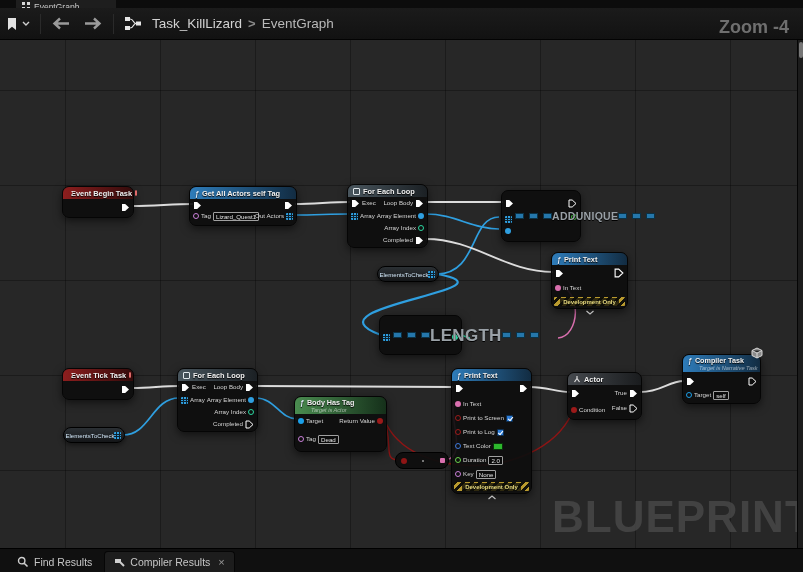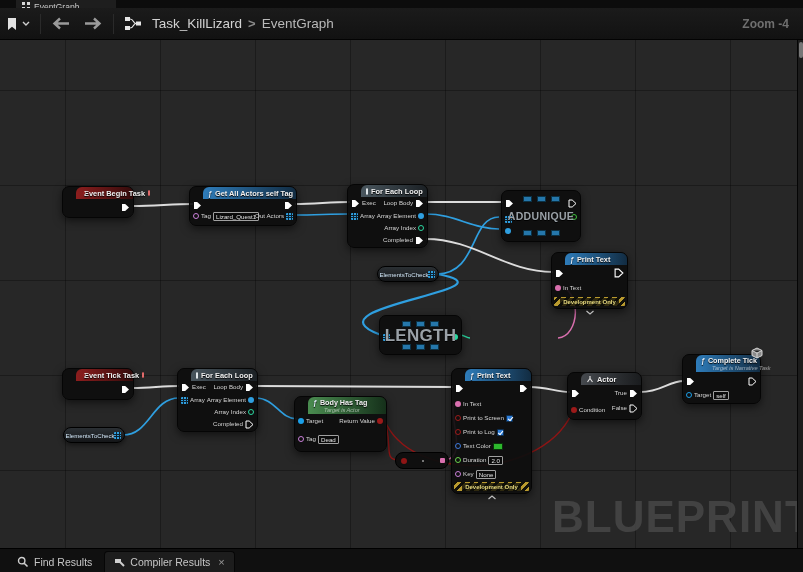--- a/index.html
+++ b/index.html
@@ -16,35 +16,35 @@
      linear-gradient(#d8d8d8,#d8d8d8) 0 5px/3px 3px no-repeat,
      linear-gradient(#d8d8d8,#d8d8d8) 5px 5px/3px 3px no-repeat;}
 
   
   #toolbar{position:absolute;left:0;top:8px;width:803px;height:32px;background:linear-gradient(#1b1b1b,#121212);border-bottom:1px solid #030303;display:flex;align-items:center;}
   .tbtn{display:flex;align-items:center;justify-content:center;height:26px;padding:0 6px;cursor:pointer;}
   .sep{width:1px;height:20px;background:#0a0a0a;border-right:1px solid #2a2a2a;margin:0 4px;}
   .crumb{font-size:13.5px;color:#d2d2d2;margin:0 4px;}
   .crumb.cur{color:#b9b9b9;}
   .crumbsep{font-size:13px;color:#8a8a8a;font-weight:bold;margin:0 2px;}
-  #zoomlabel{position:absolute;right:14px;top:9px;font-size:12px;font-weight:bold;color:#6f6f6f;}
+  #zoomlabel{position:absolute;right:14px;top:9px;font-size:18px;font-weight:bold;color:#6f6f6f;}
 
   
   #graph{position:absolute;left:0;top:40px;width:803px;height:508px;background-color:#272727;
     background-image:linear-gradient(rgba(0,0,0,.30) 1px,transparent 1px),linear-gradient(90deg,rgba(0,0,0,.30) 1px,transparent 1px);
     background-size:95px 95px;background-position:65px 50px;overflow:hidden;}
   #wires{position:absolute;left:0;top:0;}
   #watermark{position:absolute;left:552px;top:452px;font-size:44px;font-weight:800;color:#474747;letter-spacing:1px;opacity:.85;}
 
   
   #vscroll{position:absolute;right:0;top:0;width:6px;height:508px;background:#1c1c1c;border-left:1px solid #050505;}
   #vscroll .thumb{position:absolute;left:1px;top:2px;width:4px;height:16px;background:#777;border-radius:2px;}
 
   
-  .node{position:absolute;background:rgba(14,14,14,.93);border:1px solid #050505;border-radius:7px;box-shadow:0 3px 8px rgba(0,0,0,.55);padding-left:13px;}
+  .node{position:absolute;background:rgba(14,14,14,.93);border:1px solid #050505;border-radius:7px;box-shadow:0 3px 8px rgba(0,0,0,.55);}
   .nhead{height:12px;border-radius:6px 6px 0 0;display:flex;align-items:center;gap:3px;padding:0 5px;font-size:7.4px;font-weight:bold;color:#f0f0f0;text-shadow:0 1px 1px #000;white-space:nowrap;}
   .nhead2{height:17px;border-radius:6px 6px 0 0;padding:1px 5px 0;white-space:nowrap;}
   .nhead2 .t{font-size:7.2px;font-weight:bold;color:#f0f0f0;display:flex;align-items:center;gap:3px;text-shadow:0 1px 1px #000;}
   .nhead2 .s{font-size:5.6px;font-style:italic;color:rgba(255,255,255,.55);margin-left:11px;margin-top:0;}
   .h-red{background:linear-gradient(90deg,#8d1e1e,#330b0b);}
   .h-blue{background:linear-gradient(90deg,#2e7cba,#122c42);}
   .h-green{background:linear-gradient(90deg,#4a8c50,#15301a);}
   .h-steel{background:linear-gradient(90deg,#49565e,#1b2024);}
   .h-gray{background:linear-gradient(90deg,#45494e,#1a1c1e);}
   .fnicon{font-style:italic;font-size:7px;color:#e6f2ff;font-weight:bold;}
@@ -68,21 +68,21 @@
      linear-gradient(#0d2330,#0d2330) 0 2px/100% 1px no-repeat,
      linear-gradient(#0d2330,#0d2330) 0 4.5px/100% 1px no-repeat;}
   .field{background:#0b0b0b;border:1px solid #a0a0a0;color:#e2e2e2;font-size:6.2px;padding:0 2px;height:9px;line-height:8px;border-radius:1px;}
   .cb{width:7px;height:7px;background:#2e7cd6;border:1px solid #0d2f52;position:relative;border-radius:1px;}
   .cb::after{content:"";position:absolute;left:1.6px;top:.4px;width:2.4px;height:4px;border:solid #fff;border-width:0 1.3px 1.3px 0;transform:rotate(40deg);}
   .swatch{width:10px;height:7px;background:#2db82d;border:1px solid #0a330a;}
   .devband{position:absolute;left:2px;right:2px;bottom:2px;height:9px;background:repeating-linear-gradient(-45deg,#b99a2e 0 3px,#121109 3px 6px);display:flex;align-items:center;justify-content:center;border-radius:1px;}
   .devband span{font-size:6px;font-weight:bold;color:#e4d77e;background:rgba(12,12,8,.8);padding:0 3px;line-height:8px;}
   .chev{position:absolute;left:50%;bottom:-7px;transform:translateX(-50%);}
 
-  .cstack{position:absolute;left:13px;right:13px;top:5px;bottom:5px;display:flex;flex-direction:column;justify-content:space-between;align-items:center;}
+  .cstack{position:absolute;left:13px;right:13px;top:5px;bottom:5px;display:flex;flex-direction:row;justify-content:space-between;align-items:center;}
   .ctitle{font-weight:800;color:#9aa1a7;letter-spacing:.3px;text-shadow:0 1px 0 #000;line-height:1;}
   .sqrow{display:flex;gap:5px;}
   .sq{width:9px;height:6px;background:#2577ab;border:1px solid #0b3246;}
   .gpill{position:absolute;background:linear-gradient(#2b3034,#141618);border:1px solid #000;border-radius:8px;display:flex;align-items:center;justify-content:center;box-shadow:0 2px 5px rgba(0,0,0,.5);}
   .gpill .glbl{font-size:6.1px;color:#cfe4f5;margin-right:8px;}
   .gpill .apin{position:absolute;right:3px;}
   #reroute{position:absolute;background:rgba(14,14,14,.95);border:1px solid #000;border-radius:8px;}
   #reroute .rdot{position:absolute;left:5px;top:5px;width:6px;height:6px;border-radius:50%;background:#8e1515;}
   #reroute .mdot{position:absolute;left:50%;top:7px;width:2px;height:2px;border-radius:50%;background:#9a9a9a;}
   #reroute .psq{position:absolute;right:3px;top:5px;width:5px;height:5px;background:#d96fae;border-radius:1px;}
@@ -496,21 +496,21 @@
       </div>
     </div>
 
     <div class="node" style="left:682px;top:314px;width:79px;height:50px">
       <svg style="position:absolute;right:-3px;top:-8px" width="12" height="12" viewBox="0 0 12 12">
         <path d="M6 1 L11 3.5 V8.5 L6 11 L1 8.5 V3.5 Z M1 3.5 L6 6 L11 3.5 M6 6 V11" stroke="#d8d8d8" stroke-width="1" fill="#8a8a8a"></path>
       </svg>
       <div class="nhead2 h-blue">
         <div class="t">
             <span class="fnicon">ƒ</span>
-            <span>Complete Tick</span>
+            <span>Compiler Task</span>
           </div>
         <div class="s">Target is Narrative Task</div>
       </div>
       <div class="pin l" style="top:22px">
         <svg class="xp" width="9" height="9" viewBox="0 0 9 9">
             <path d="M1 1 h3.2 L8 4.5 4.2 8 H1 z" fill="#fff"></path>
           </svg>
       </div>
       <div class="pin r" style="top:22px">
         <svg class="xp" width="9" height="9" viewBox="0 0 9 9">

